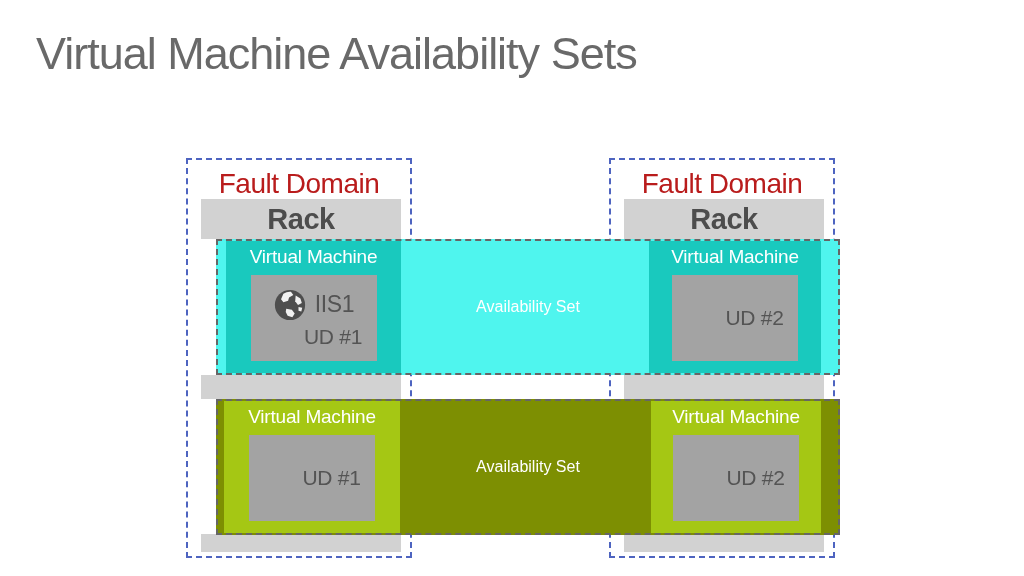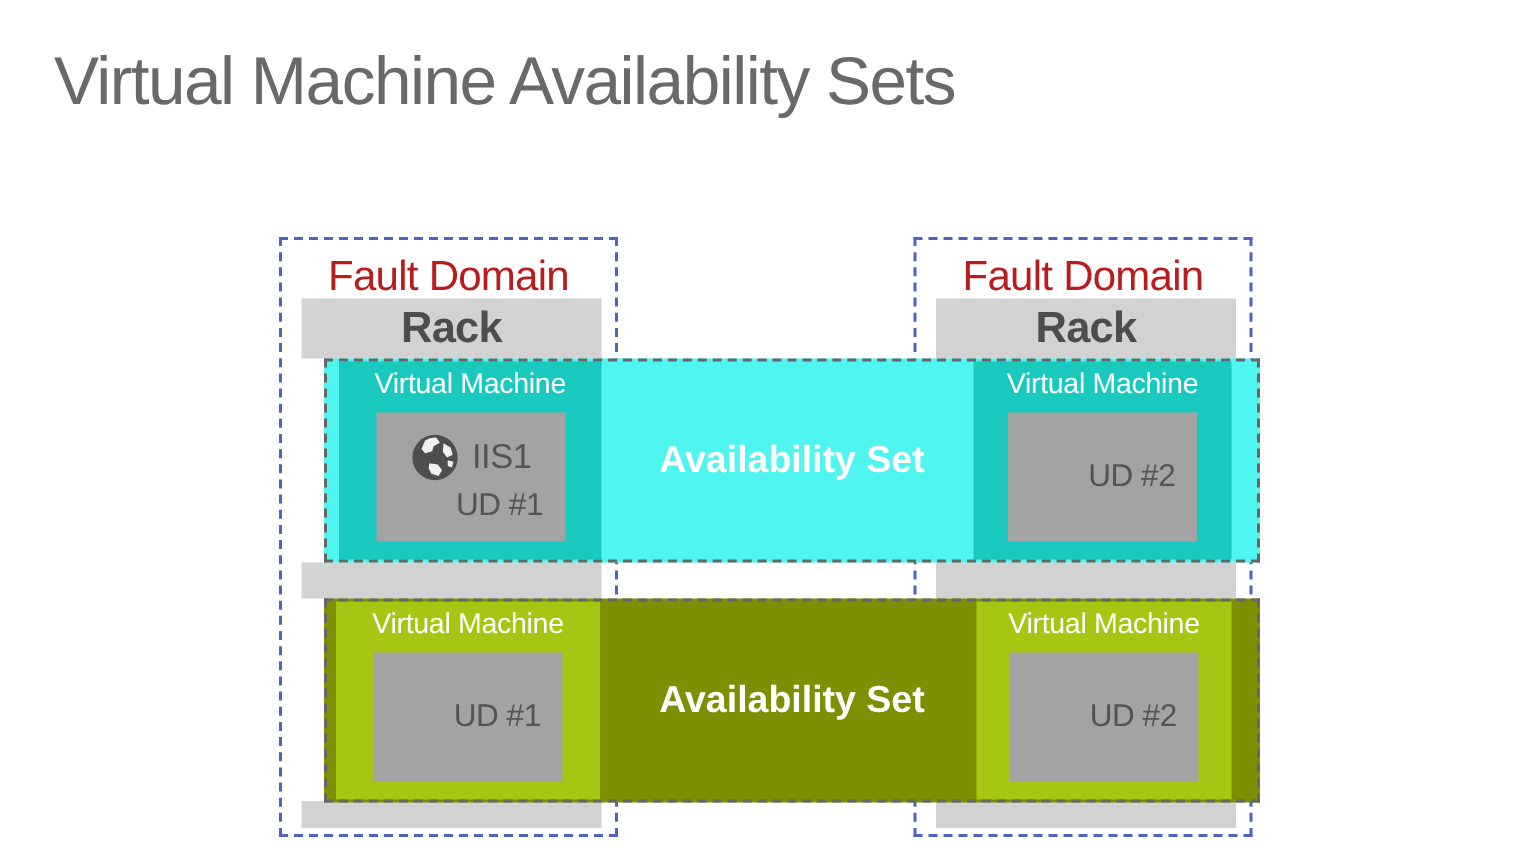--- a/index.html
+++ b/index.html
@@ -40,21 +40,21 @@
   .rack-strip.bot{top:534px;height:18px;}
   .strip-l{left:201px;} .strip-r{left:624px;}
 
   
   .as-bar{left:216px;width:624px;height:136px;box-sizing:border-box;}
   #as-web{top:239px;background:#4ff5ee;}
   #as-sql{top:399px;background:#7d8f02;}
   .as-border-overlay{position:absolute;inset:0;border:2px dashed #666666;z-index:5;pointer-events:none;}
   .as-label{
     position:absolute;left:50%;top:50%;transform:translate(-50%,-50%);
-    color:#ffffff;font-size:25px;font-weight:700;white-space:nowrap;z-index:2;
+    color:#ffffff;font-size:16px;font-weight:400;white-space:nowrap;z-index:2;
   }
 
   
   .vm-card{position:absolute;top:2px;height:132px;z-index:1;}
   #as-web .vm-card{background:#19c9be;}
   #as-sql .vm-card{background:#a5c714;}
   #vm-iis1{left:10px;width:175px;}
   #vm-iis2{left:433px;width:172px;}
   #vm-sql1{left:8px;width:176px;}
   #vm-sql2{left:435px;width:170px;}

